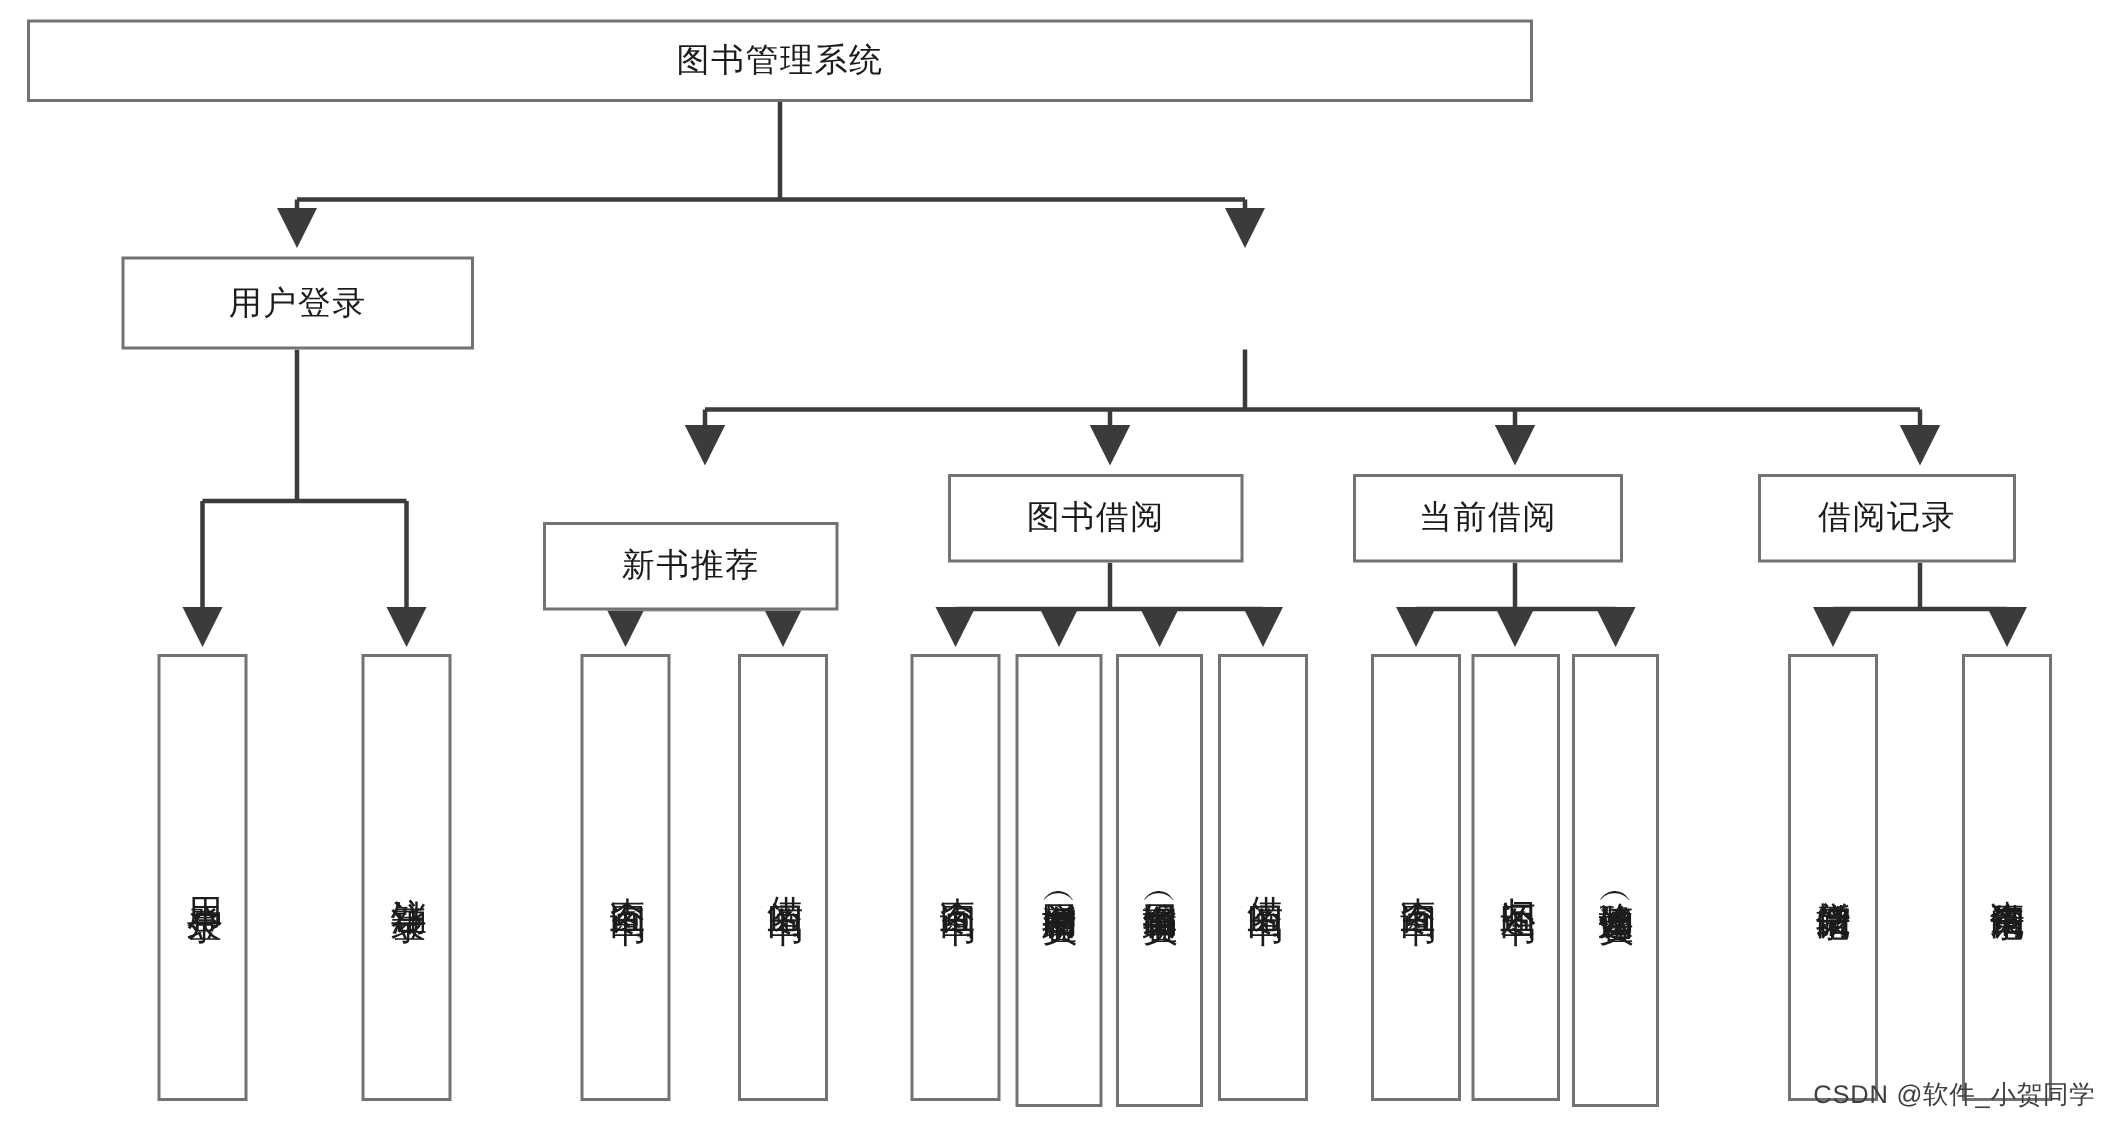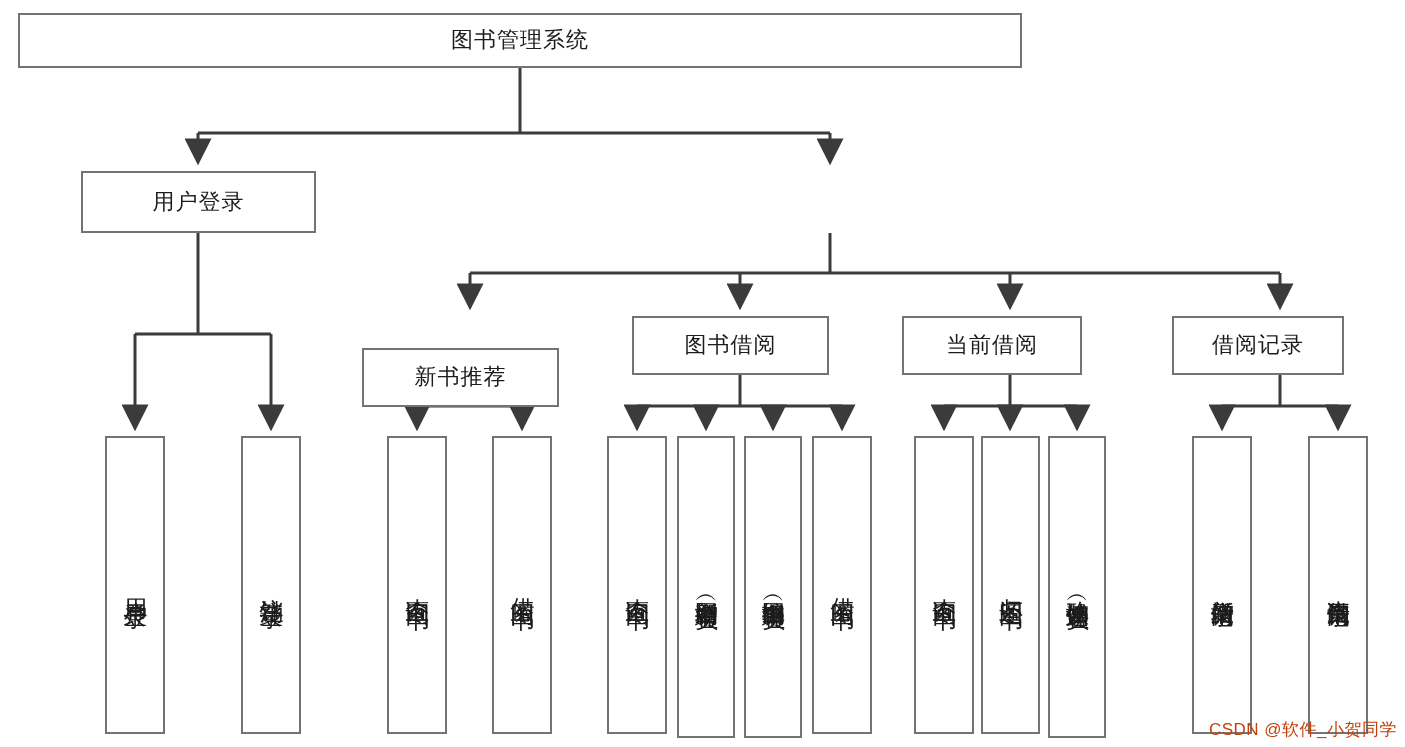--- a/index.html
+++ b/index.html
@@ -55,21 +55,21 @@
   }
   .node.vert.narrow {
     font-size: 23px;
     letter-spacing: 1px;
   }
   .watermark {
     position: absolute;
     right: 8px;
     bottom: 6px;
     font-size: 17px;
-    color: #c2410c;
+    color: #404040;
     letter-spacing: 0.5px;
     white-space: nowrap;
     user-select: none;
   }
 </style>
 </head>
 <body>
 
 <div id="canvas">
 

